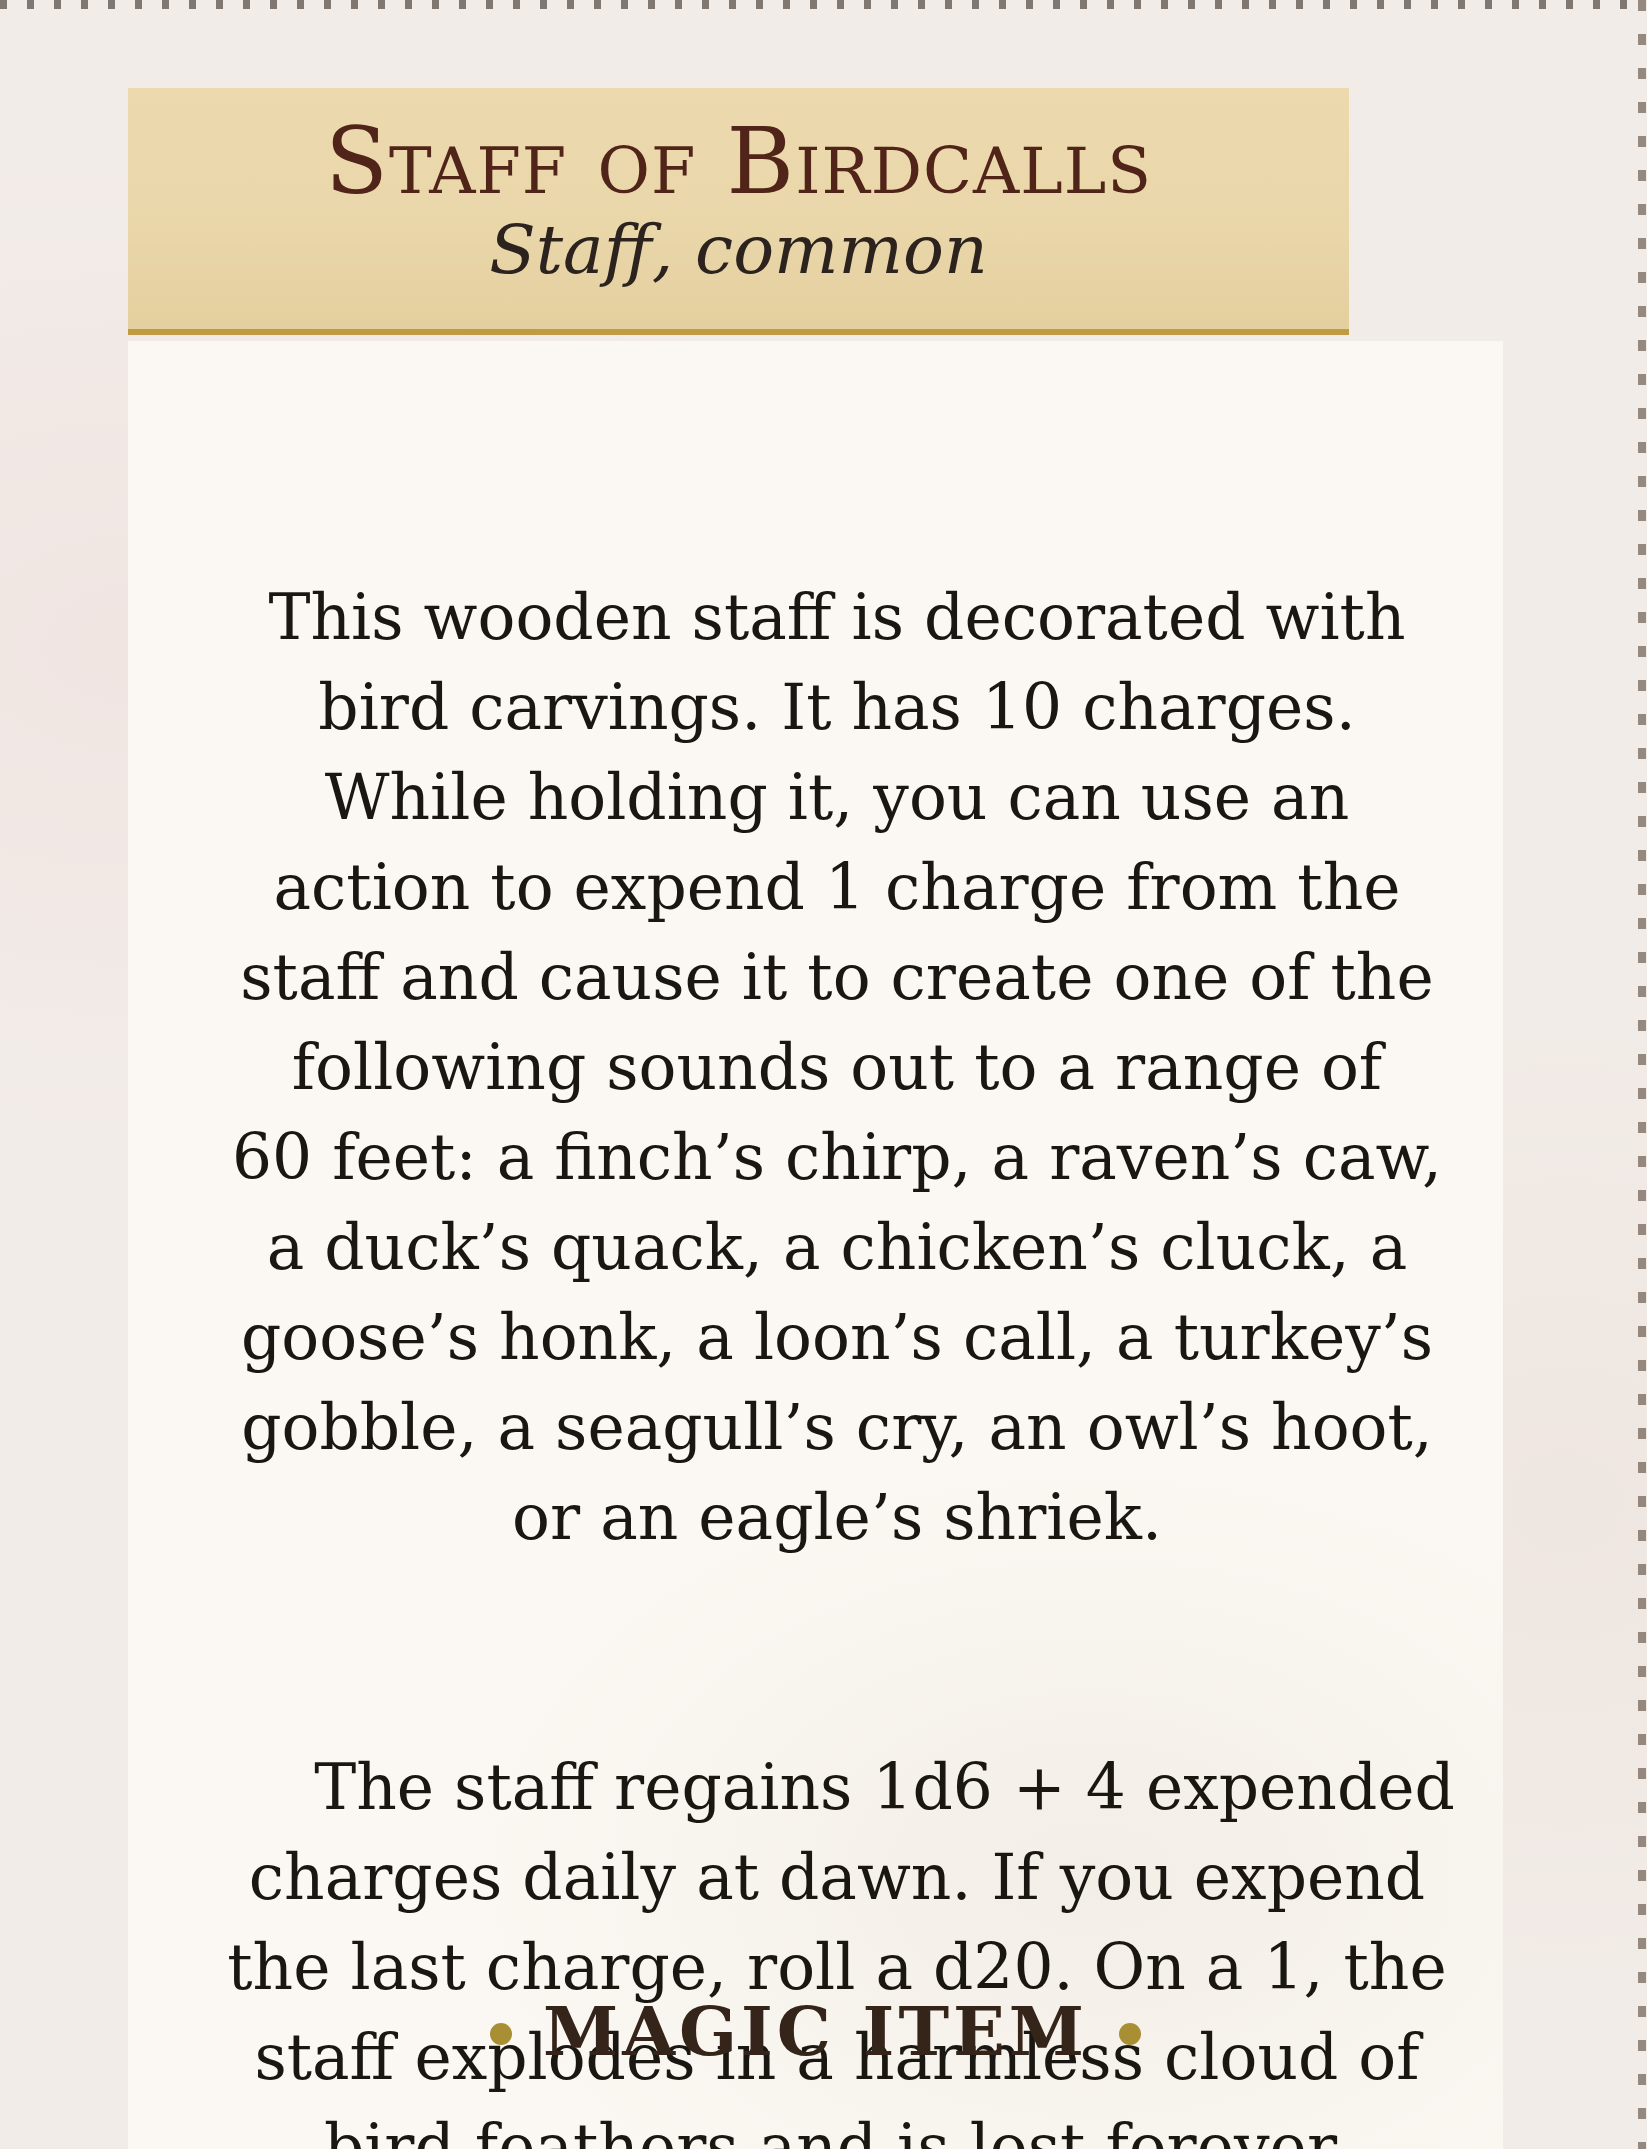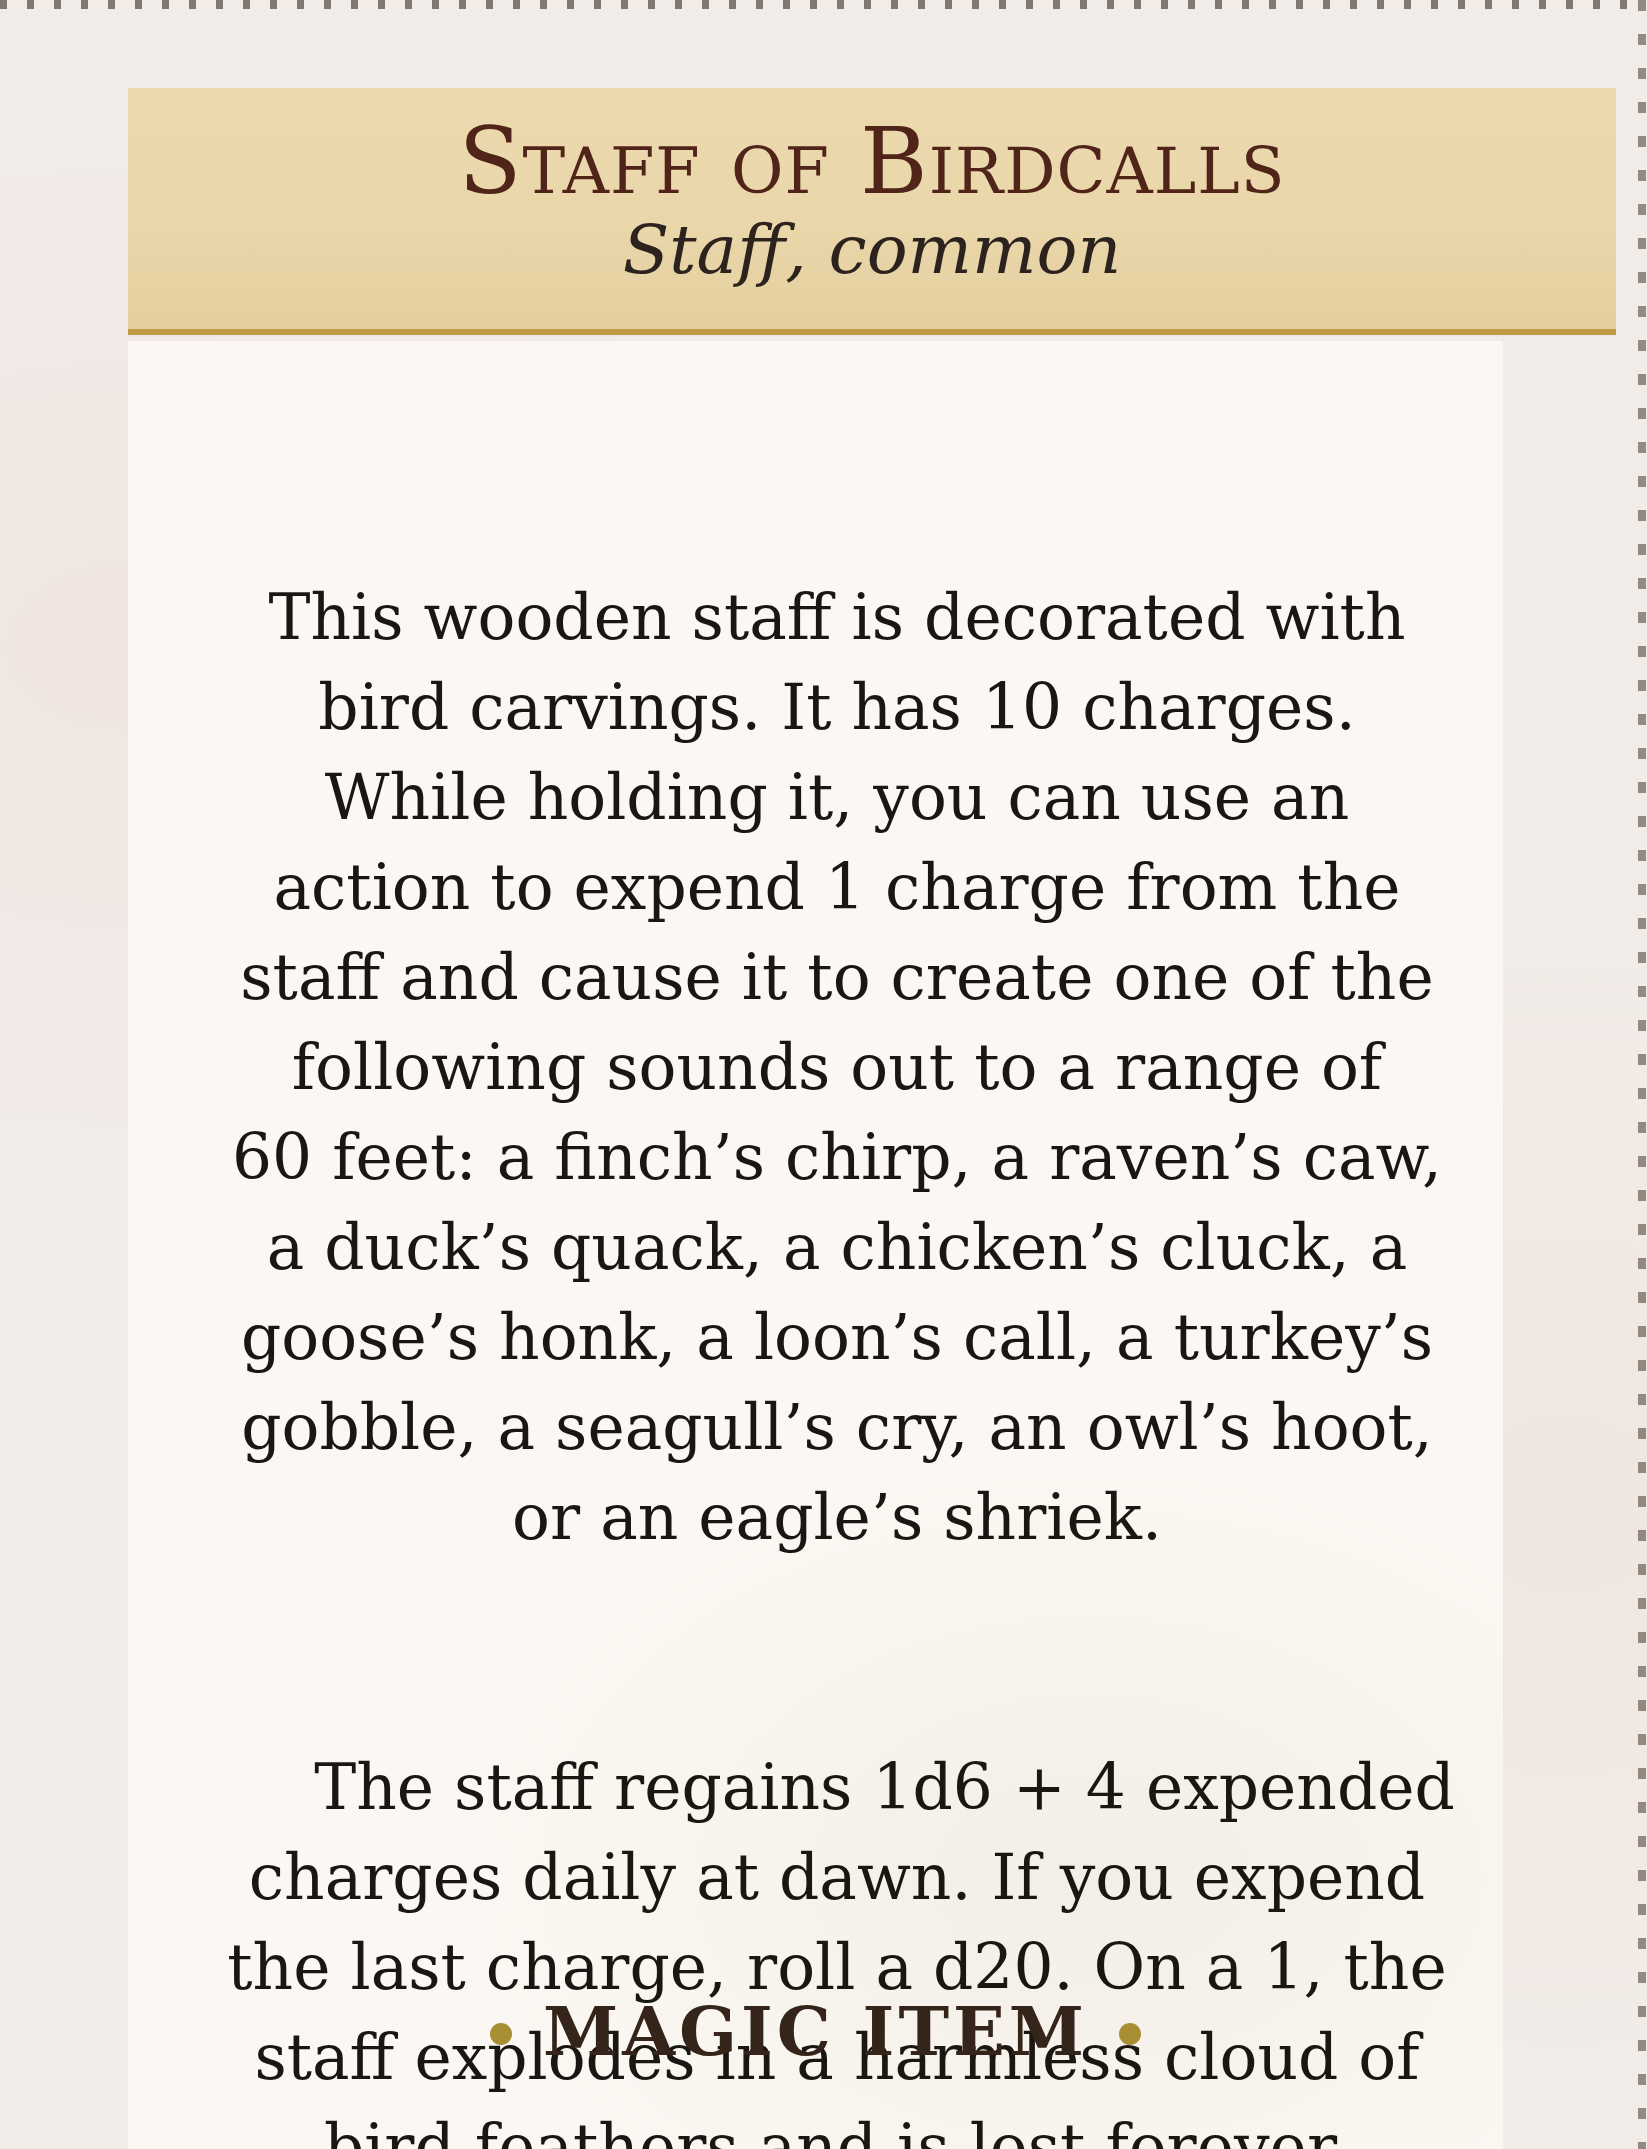--- a/index.html
+++ b/index.html
@@ -17,21 +17,21 @@
     background:repeating-linear-gradient(90deg,#5a5049 0 7px,rgba(0,0,0,0) 7px 27px);
     opacity:.75;
   }
   .cutmarks-right{
     position:absolute;right:1px;top:0;width:8px;height:2149px;
     background:repeating-linear-gradient(180deg,#6e5e53 0 11px,rgba(0,0,0,0) 11px 34px);
     opacity:.7;
   }
   
   .band{
-    position:absolute;left:128px;top:88px;width:1488px;height:247px;
+    position:absolute;left:128px;top:88px;width:1221px;height:247px;
     box-sizing:border-box;
     background:linear-gradient(180deg,#ecd9ae 0%,#e9d6a9 60%,#e4cf9e 100%);
     border-bottom:6px solid #c19b44;
     text-align:center;
   }
   .title{
     margin:0;padding-top:26px;
     font-variant:small-caps;
     font-size:92px;line-height:1.05;font-weight:500;
     letter-spacing:1px;

